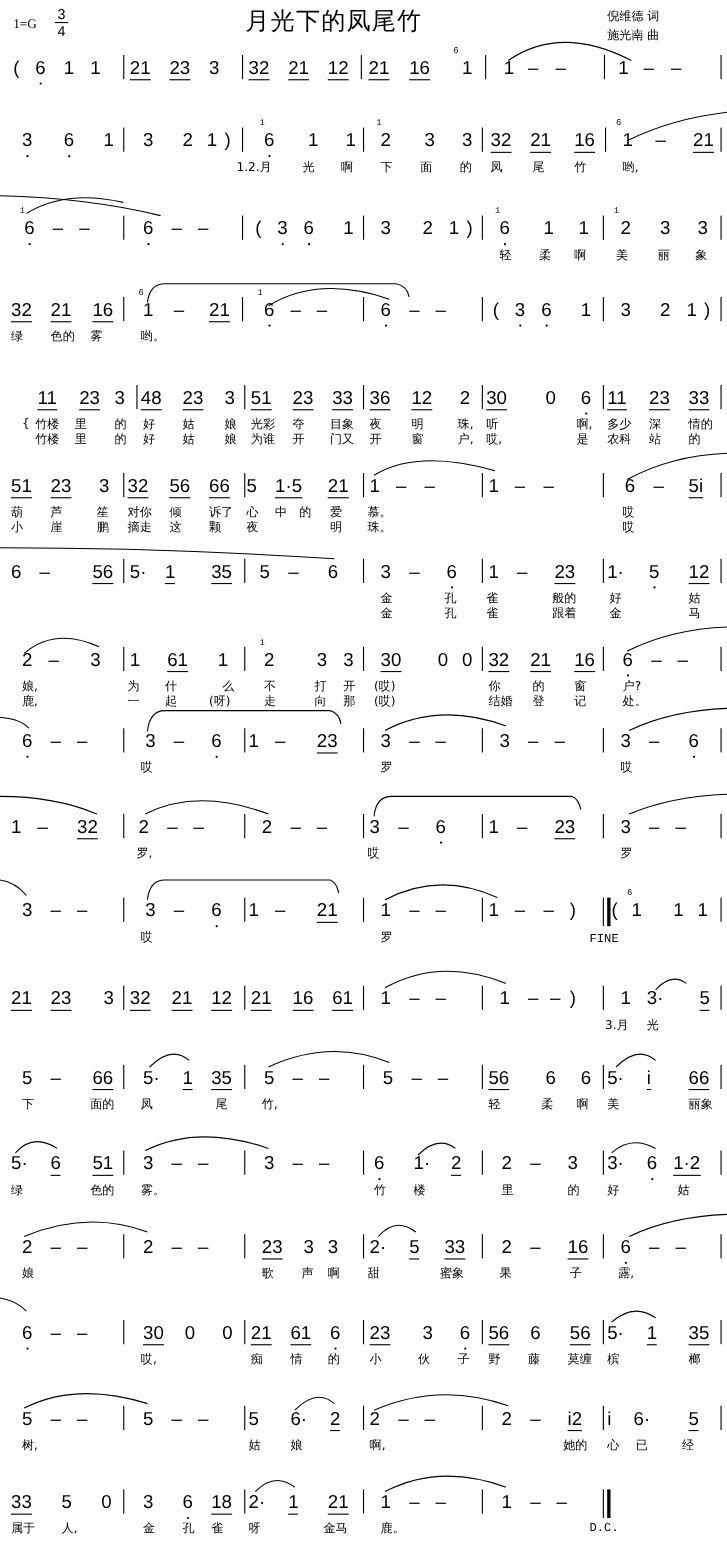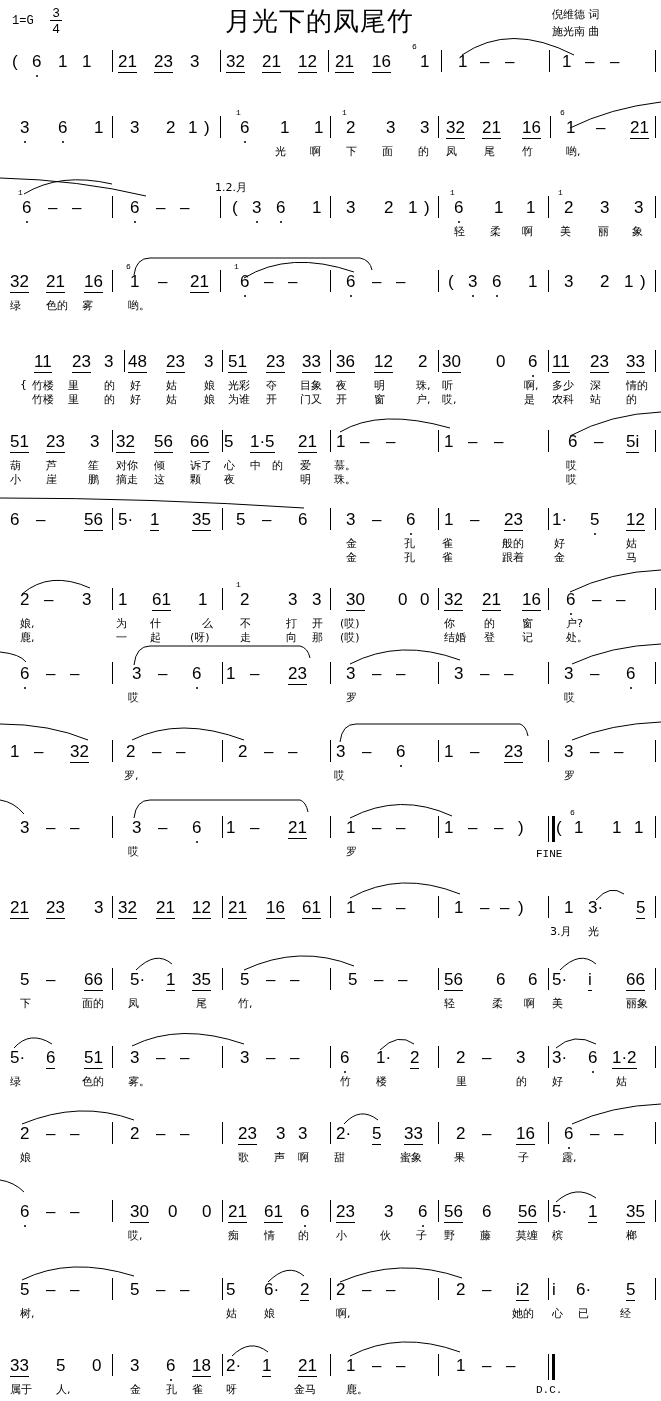--- a/index.html
+++ b/index.html
@@ -1,18 +1,18 @@
 <!DOCTYPE html>
 <html><head>
 <meta charset="utf-8">
 <style>
   html,body{margin:0;padding:0;background:#fff;}
   body{width:661px;height:1401px;position:relative;overflow:hidden;font-family:"Liberation Sans",sans-serif;color:#000;}
-  .title{position:absolute;left:16px;width:607px;top:4px;text-align:center;font-family:"DejaVu Sans",sans-serif;font-size:26px;letter-spacing:1px;}
-  .key{position:absolute;left:12px;top:14px;font-family:Liberation Mono, monospace;font-size:12px;}
+  .title{position:absolute;left:0;width:607px;top:4px;text-align:center;font-family:"DejaVu Sans",sans-serif;font-size:22px;letter-spacing:1px;}
+  .key{position:absolute;left:12px;top:14px;font-family:Liberation Serif, serif;font-size:12px;}
   .ts{position:absolute;left:50px;top:6px;font-size:13px;text-align:center;line-height:13px;}
   .ts .num{display:block;}
   .ts .bar{display:block;border-top:1px solid #000;width:12px;margin:1px auto;}
   .credits{position:absolute;left:552px;top:6px;font-family:"DejaVu Sans",sans-serif;font-size:11px;line-height:17px;}
   .row{position:absolute;left:0;width:661px;}
   .tok{position:absolute;font-size:17px;line-height:20px;white-space:nowrap;}
   .tok .u{border-bottom:1px solid #000;padding-bottom:1px;}
   .tok.dotb::after{content:"";position:absolute;left:50%;bottom:-5px;width:2px;height:2px;margin-left:-1px;background:#000;border-radius:1px;}
   .bl{position:absolute;width:1px;height:22px;background:#000;}
   .bl.dbl{width:3px;border-left:1px solid #000;background:transparent;border-right:3px solid #000;}
@@ -85,21 +85,21 @@
       <span class="tok" style="left: 522px;"><span class="u">16</span></span>
       <span class="tok" style="left: 566px;"><span>1</span></span>
       <span class="tok" style="left: 596px;"><span>–</span></span>
       <span class="tok" style="left: 630px;"><span class="u">21</span></span>
       <div class="bl" style="left: 112px; top: -2px;"></div>
       <div class="bl" style="left: 220px; top: -2px;"></div>
       <div class="bl" style="left: 330px; top: -2px;"></div>
       <div class="bl" style="left: 438px; top: -2px;"></div>
       <div class="bl" style="left: 550px; top: -2px;"></div>
       <div class="bl" style="left: 655px; top: -2px;"></div>
-      <span class="lyr" style="left: 215px; top: 26px; margin-top: 36px;">1.2.月</span>
+      <span class="lyr" style="left: 215px; top: 26px;">1.2.月</span>
       <span class="lyr" style="left: 275px; top: 26px;">光</span>
       <span class="lyr" style="left: 310px; top: 26px;">啊</span>
       <span class="lyr" style="left: 346px; top: 26px;">下</span>
       <span class="lyr" style="left: 382px; top: 26px;">面</span>
       <span class="lyr" style="left: 418px; top: 26px;">的</span>
       <span class="lyr" style="left: 446px; top: 26px;">凤</span>
       <span class="lyr" style="left: 484px; top: 26px;">尾</span>
       <span class="lyr" style="left: 522px; top: 26px;">竹</span>
       <span class="lyr" style="left: 566px; top: 26px;">哟,</span>
       <span class="mark" style="left: 236px; top: -10px; font-size: 8px;">1</span>

